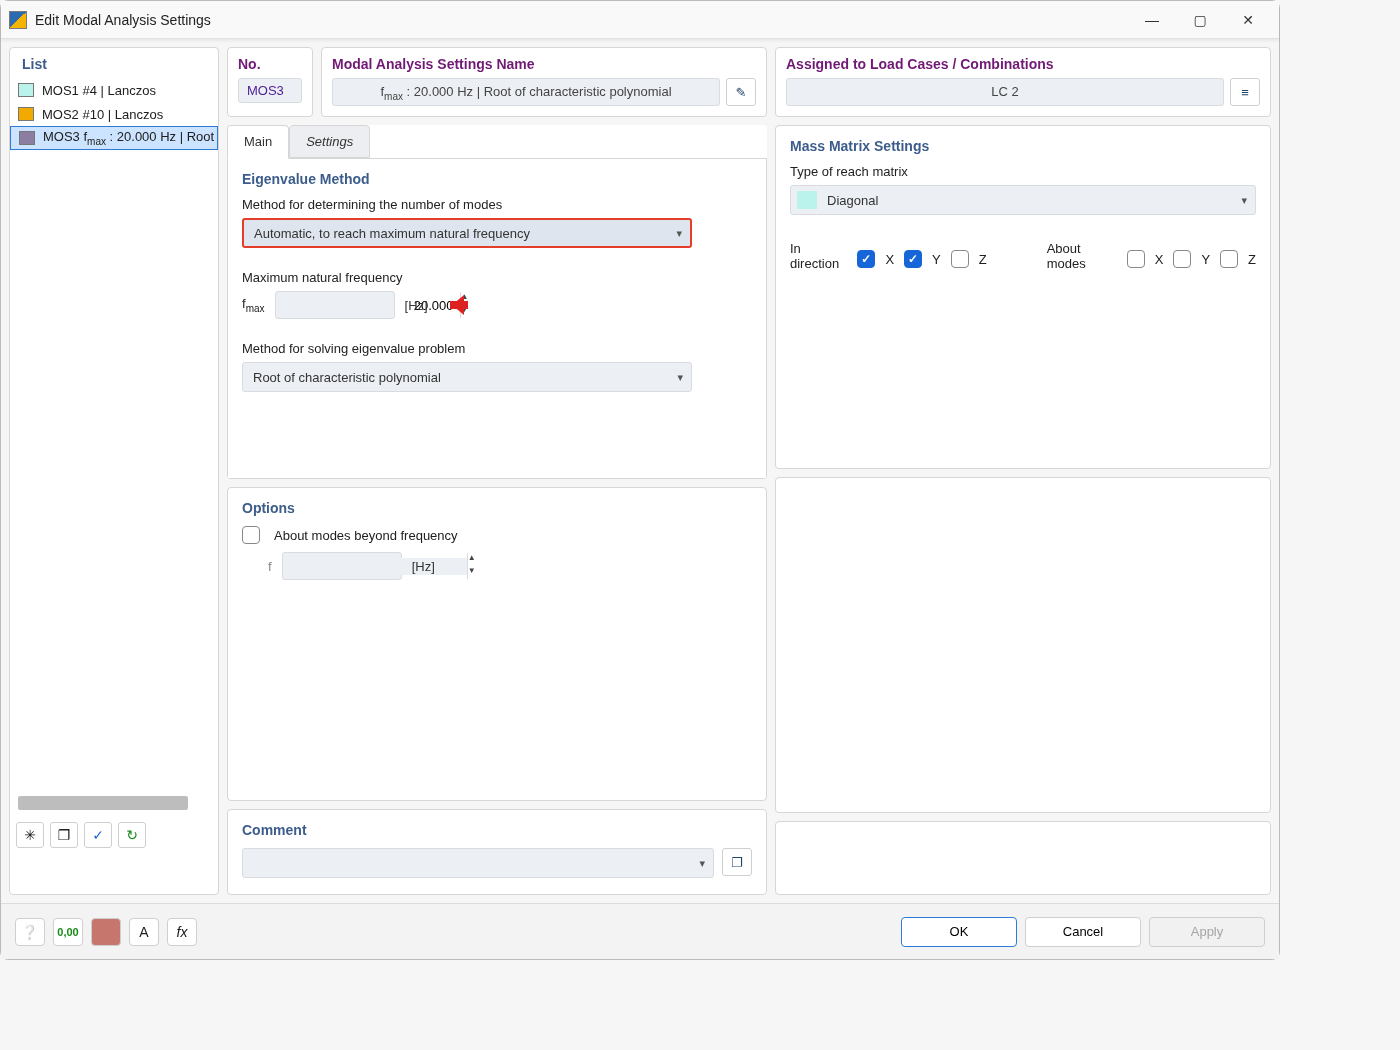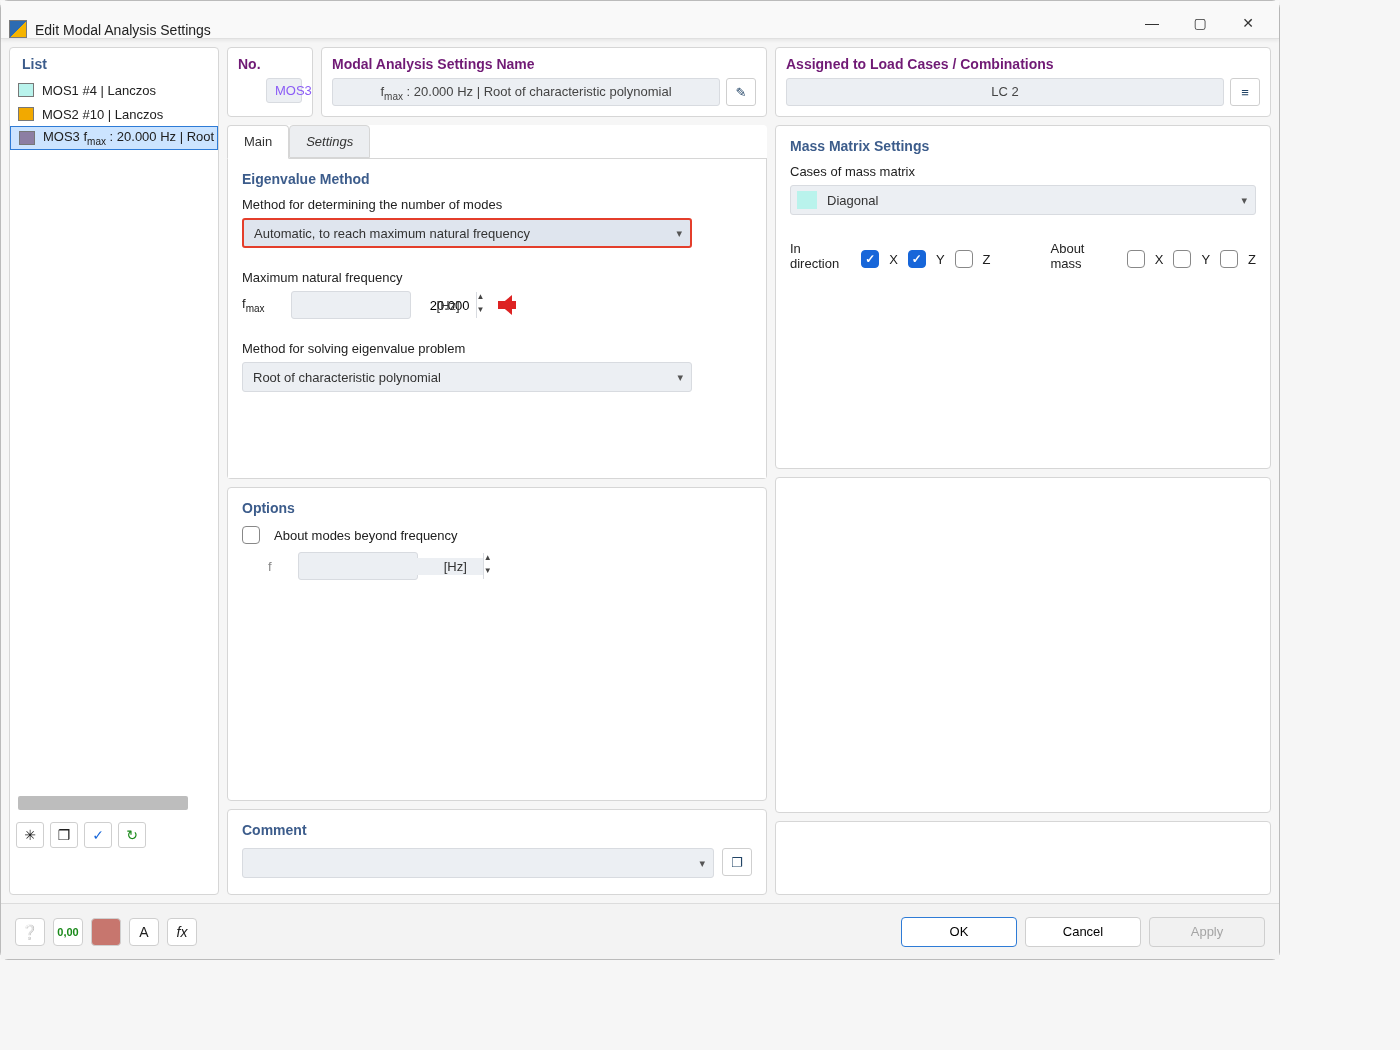--- a/index.html
+++ b/index.html
@@ -15,21 +15,21 @@
   }
   .window {
     width: 1280px; height: 960px;
     background: #f6f6f6;
     border-radius: 8px;
     border: 1px solid #bbb;
     display: flex; flex-direction: column;
   }
   .titlebar {
     height: 38px;
-    display:flex; align-items:flex-end;
+    display:flex; align-items:center;
     padding: 0 8px;
     border-bottom: 1px solid #e0e0e0;
     box-shadow: 0 2px 3px rgba(0,0,0,.06);
     background: #f9f9f9;
   }
   .titlebar .app-icon {
     width: 18px; height: 18px; margin-right:8px;
     background: linear-gradient(135deg,#2c6bb2 50%,#f5b400 50%);
     border:1px solid #7a7a7a;
   }
@@ -66,21 +66,21 @@
   .scroll-stub { height:14px; margin:6px 8px; background:#bdbdbd; border-radius:2px; width:170px;}
   .side-tb { padding:6px; display:flex; gap:6px; }
   .tbtn { width:28px; height:26px; border:1px solid #cfcfcf; background:#fff; border-radius:3px; display:flex;align-items:center;justify-content:center; font-size:14px; cursor:pointer;}
 
   
   .content { flex:1; display:flex; flex-direction:column; gap:8px; }
   .toprow { display:flex; gap:8px; }
   .cell { background:#fff; border:1px solid #d6d6d6; border-radius:4px; padding:4px 10px 10px; }
   .cell .lab { font-weight:600; color:#701a75; font-size:14px; margin:4px 0 6px;}
   .no-cell { width:86px;}
-  .no-cell .val { background:#eceff3; border-radius:3px; border:1px solid #d8dbe0; padding:4px 8px; color:#8b5cf6;margin-left:28px;}
+  .no-cell .val { background:#eceff3; border-radius:3px; border:1px solid #d8dbe0; padding:4px 8px; color:#4c1d95;}
   .name-cell{flex:1;}
   .row-input { display:flex; gap:6px;text-align:center;}
   .fieldlike {
     flex:1; background:#eceff3; border:1px solid #d8dbe0; border-radius:3px;
     height:28px; line-height:26px; padding:0 8px; color:#444;
   }
   .iconbtn { width:30px; height:28px; border:1px solid #cfcfcf; background:#fff; border-radius:3px; display:flex;align-items:center;justify-content:center; color:#246; cursor:pointer;}
 
   .assign-cell{ width:496px;}
 
@@ -108,21 +108,21 @@
   .combo {
     width:100%; height:30px; background:#eceff3; border:1px solid #d8dbe0;
     border-radius:3px; padding:0 28px 0 10px; position:relative; color:#333;
     display:flex; align-items:center; cursor:pointer;
   }
   .combo .arrow{ position:absolute; right:8px; font-size:11px; color:#555;}
   .combo.hl { border:2px solid #e43e2b; background:#dfe5ee; }
   .combo.sw-combo { padding-left:36px;}
   .combo .csw{ position:absolute; left:6px; width:20px; height:18px; background:#b9f3ec; }
 
-  .num-row{ display:flex; align-items:center; gap:26px; margin-top:6px;}
+  .num-row{ display:flex; align-items:center; gap:10px; margin-top:6px;}
   .num-row .sym{ font-size:13px;}
   .spin {
     width:120px; height:28px; display:flex; border:1px solid #d8dbe0; border-radius:3px; background:#eceff3;
     align-items:center;
   }
   .spin input{ flex:1; border:none; background:transparent; text-align:right; padding-right:6px; font-size:13px; outline:none;}
   .spin .ud{ width:18px; display:flex; flex-direction:column; border-left:1px solid #d8dbe0;}
   .spin .ud span{ height:13px; font-size:8px; text-align:center; color:#444; cursor:pointer;}
   .unit{ color:#333;}
   .redarrow {
@@ -311,21 +311,21 @@
                 <span class="arrow">▾</span>
               </div>
               <div class="iconbtn" title="Pick comment">❐</div>
             </div>
           </div>
         </div>
 
         <div class="right-col">
           <div class="section" style="height:344px;">
             <h3>Mass Matrix Settings</h3>
-            <div class="lbl">Cases of mass matrix</div>
+            <div class="lbl">Type of reach matrix</div>
             <div class="combo sw-combo">
               <div class="csw"></div>
               <span>Diagonal</span>
               <span class="arrow">▾</span>
             </div>
 
             <div class="checks" style="margin-top:26px;">
               <div class="col">
                 <div class="lbl" style="margin:0 0 6px">In direction</div>
                 <div class="ck">
@@ -335,21 +335,21 @@
                 <div class="ck">
                     <div class="cb on" id="dy"></div>
                     <span>Y</span>
                   </div>
                 <div class="ck">
                     <div class="cb" id="dz"></div>
                     <span>Z</span>
                   </div>
               </div>
               <div class="col">
-                <div class="lbl" style="margin:0 0 6px">About mass</div>
+                <div class="lbl" style="margin:0 0 6px">About modes</div>
                 <div class="ck">
                     <div class="cb" id="ax"></div>
                     <span>X</span>
                   </div>
                 <div class="ck">
                     <div class="cb" id="ay"></div>
                     <span>Y</span>
                   </div>
                 <div class="ck">
                     <div class="cb" id="az"></div>

